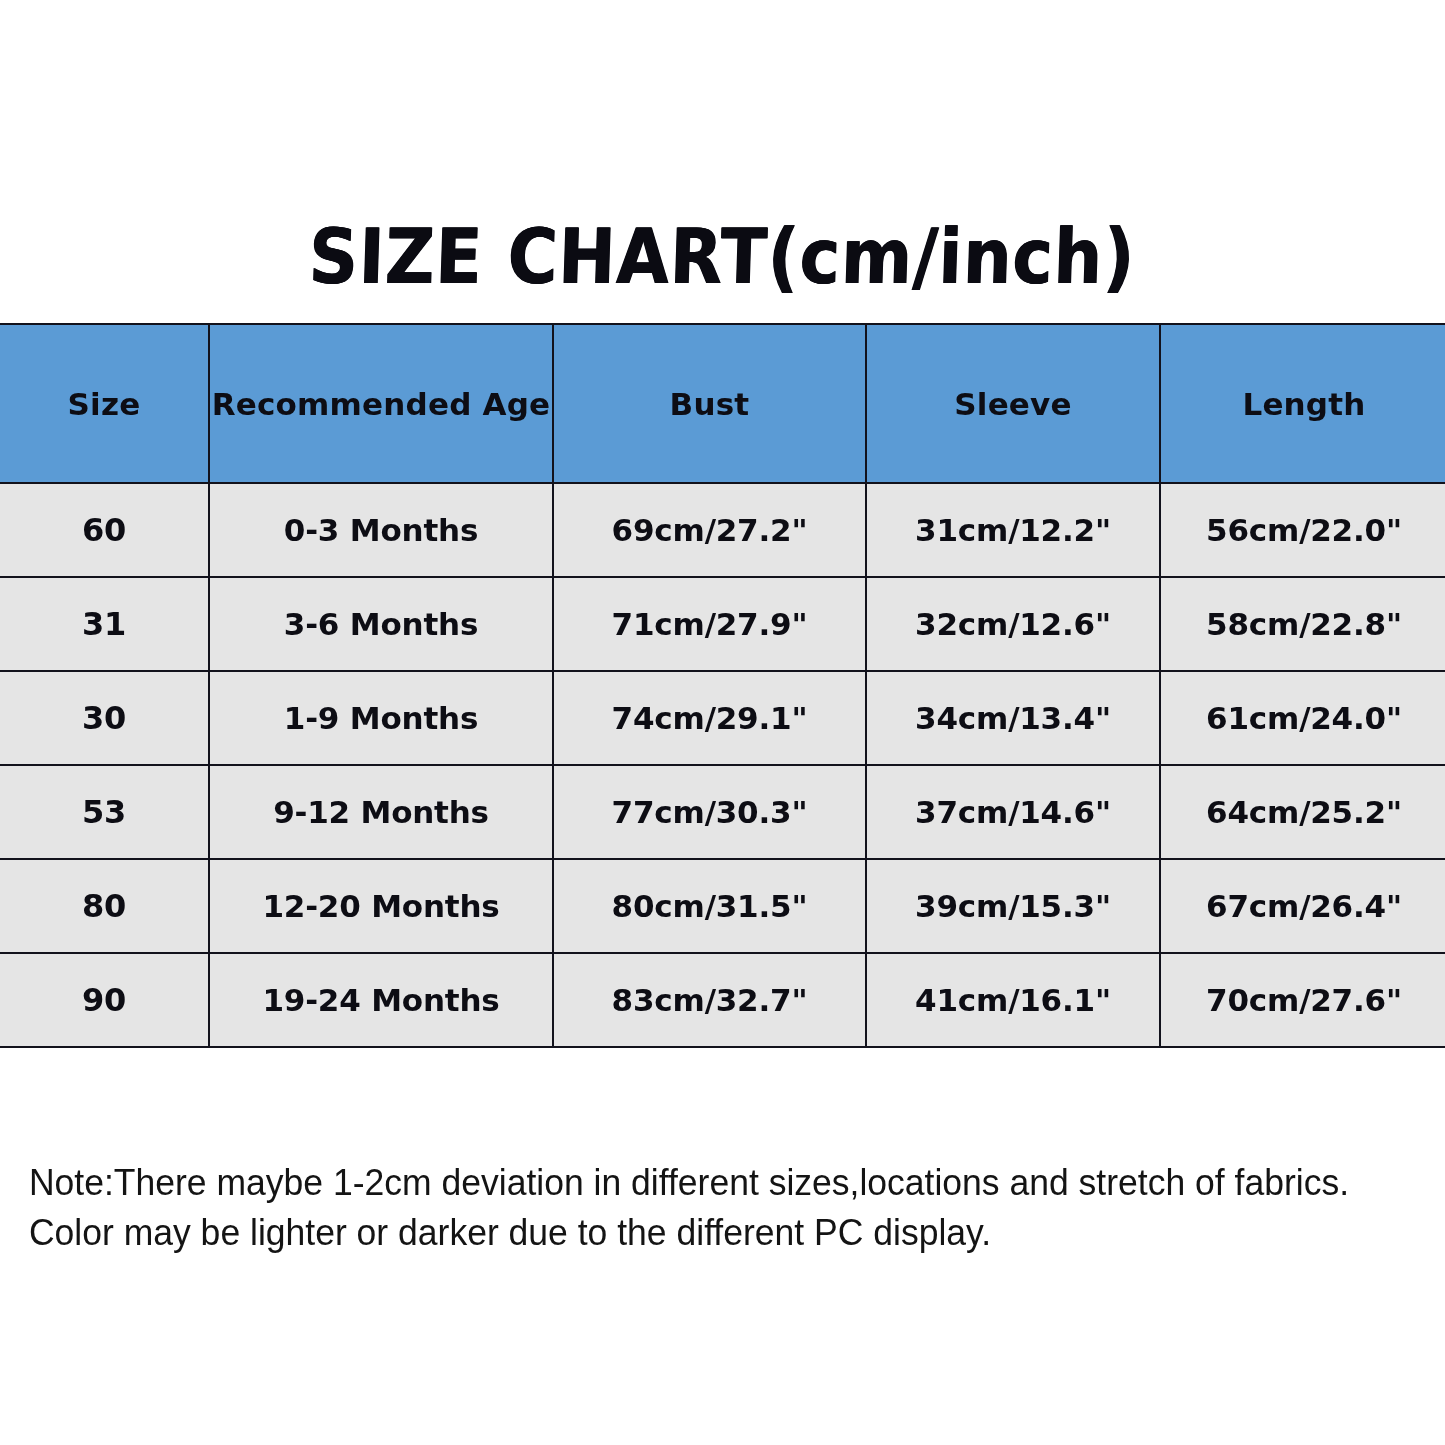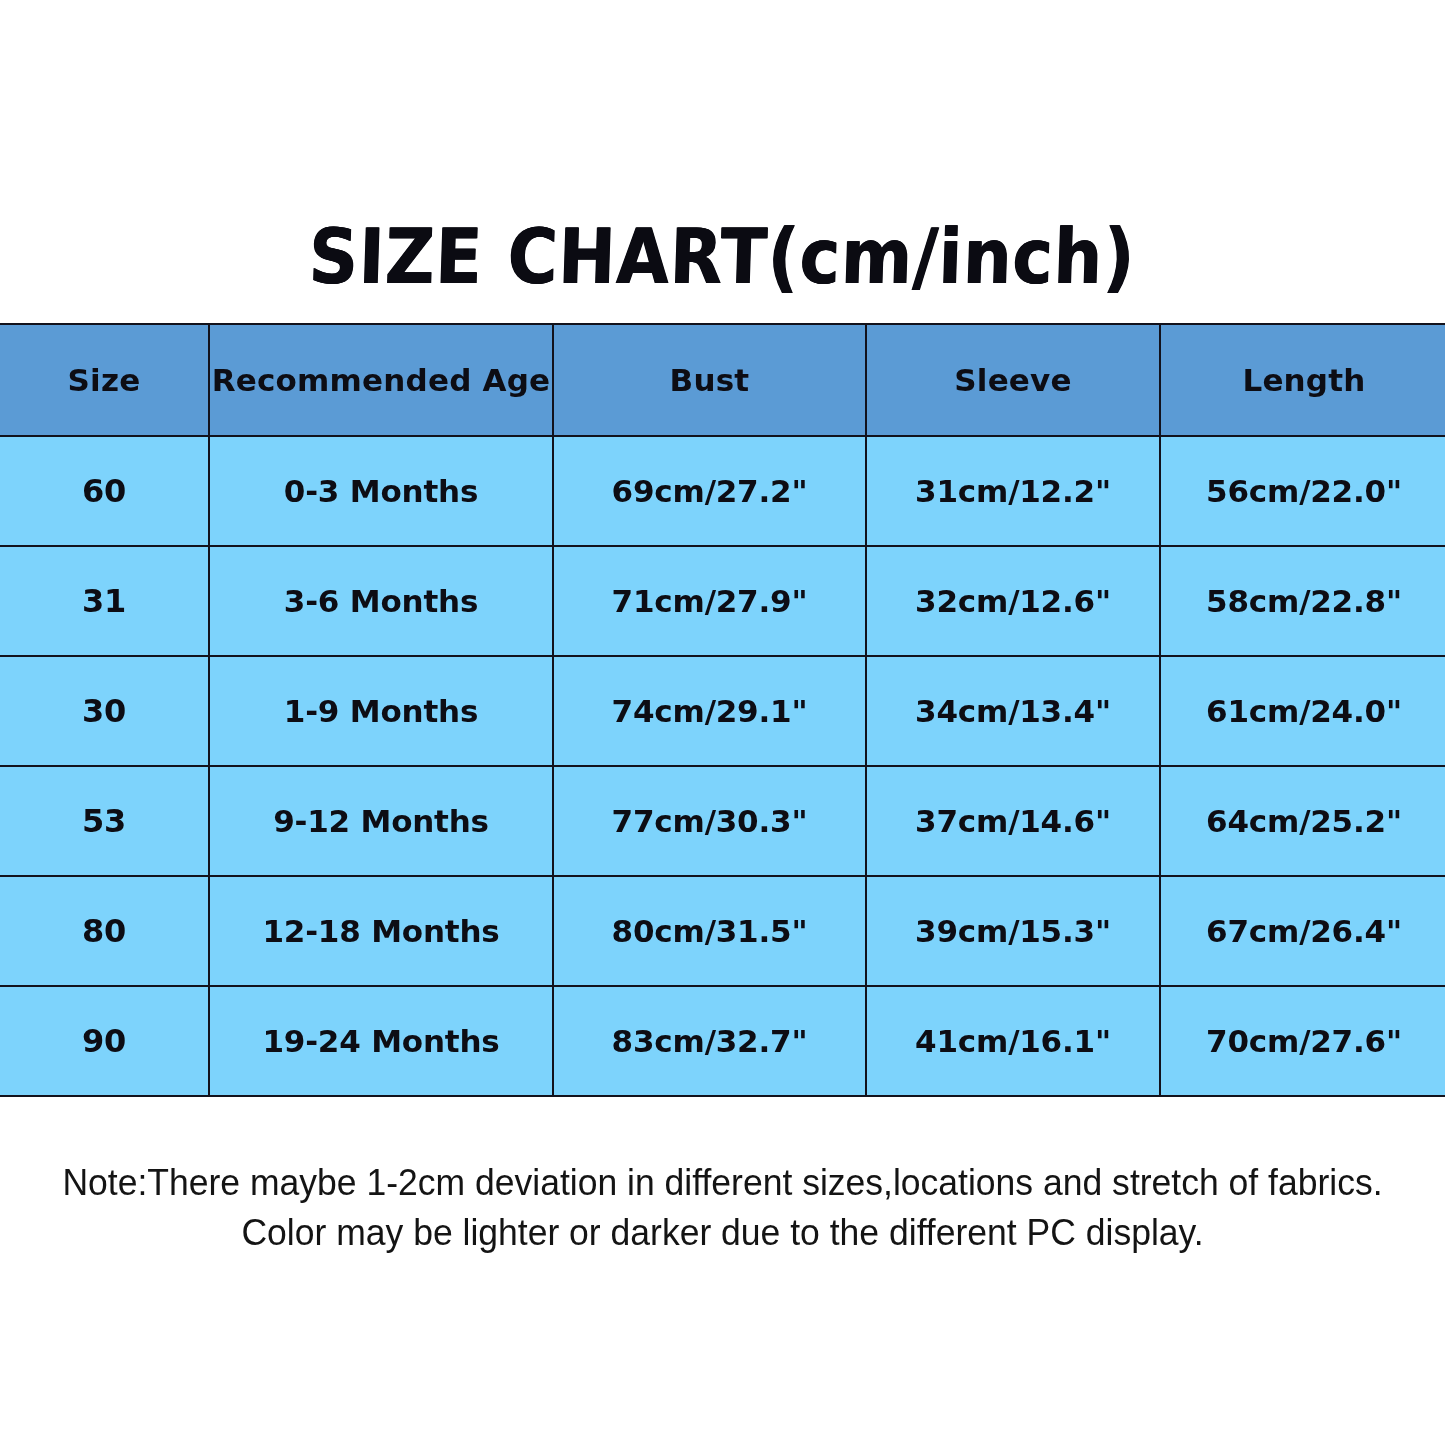--- a/index.html
+++ b/index.html
@@ -61,48 +61,48 @@
   #size-table th,
   #size-table td {
     border: 2px solid #12121c;
     text-align: center;
     vertical-align: middle;
     color: #0d0d14;
   }
 
   #size-table thead th {
     background: #5b9bd5;
-    height: 112px;
+    height: 159px;
     font-family: "DejaVu Sans", sans-serif;
     font-size: 31px;
     font-weight: 700;
     letter-spacing: 0.2px;
     transform: scaleY(1.0);
   }
 
   #size-table tbody td {
-    background: #7dd3fc;
-    height: 110px;
+    background: #e5e5e5;
+    height: 94px;
     font-family: "DejaVu Sans", sans-serif;
     font-size: 31px;
     font-weight: 700;
     letter-spacing: -0.2px;
   }
 
   #size-table tbody td.cell-size {
     font-size: 32px;
   }
 
   
   #note-area {
     position: absolute;
     left: 0;
     top: 1158px;
     width: 1445px;
-    text-align: center;
+    text-align: left;
   }
 
   #note-area .note-line {
     font-family: "Liberation Sans", sans-serif;
     font-size: 37px;
     font-weight: 400;
     color: #141414;
     line-height: 50px;
     white-space: nowrap;
     transform: scaleX(0.96);
@@ -158,21 +158,21 @@
       </tr>
       <tr>
         <td class="cell-size">53</td>
         <td>9-12 Months</td>
         <td>77cm/30.3"</td>
         <td>37cm/14.6"</td>
         <td>64cm/25.2"</td>
       </tr>
       <tr>
         <td class="cell-size">80</td>
-        <td>12-18 Months</td>
+        <td>12-20 Months</td>
         <td>80cm/31.5"</td>
         <td>39cm/15.3"</td>
         <td>67cm/26.4"</td>
       </tr>
       <tr>
         <td class="cell-size">90</td>
         <td>19-24 Months</td>
         <td>83cm/32.7"</td>
         <td>41cm/16.1"</td>
         <td>70cm/27.6"</td>

